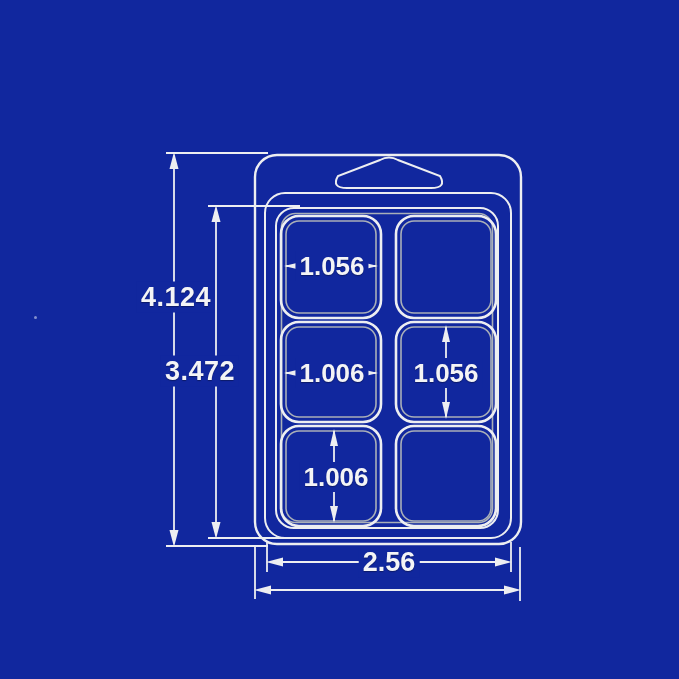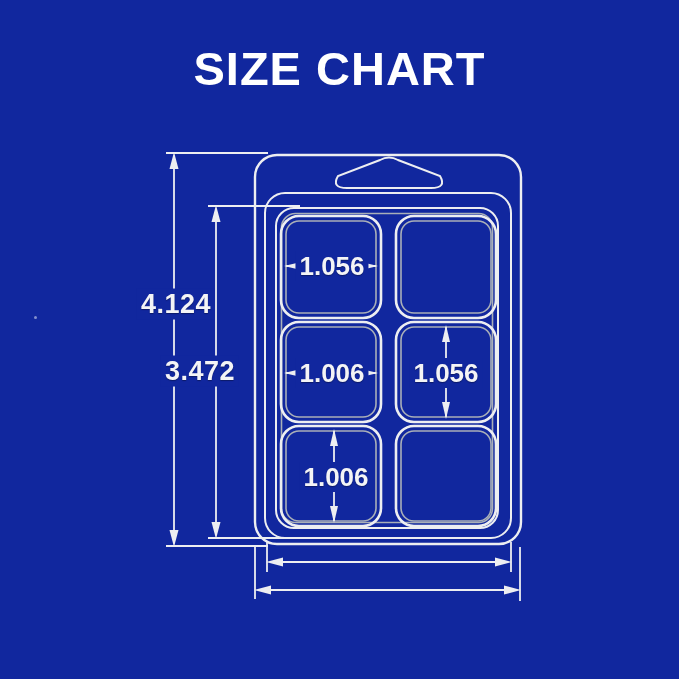--- a/index.html
+++ b/index.html
@@ -51,21 +51,20 @@
     position:absolute;left:34px;top:316px;
     width:3px;height:3px;border-radius:50%;
     background:#A9B3DC;opacity:0.75;
   }
 </style>
 </head>
 <body>
 
 <div class="stage">
 
-  <div class="title">SIZE CHART</div>
 
   <svg width="679" height="679" viewBox="0 0 679 679">
 
     <g>
       <rect x="255" y="155" width="266" height="389" rx="22" class="ln thick"></rect>
       <rect x="265" y="193" width="246" height="345" rx="20" class="ln"></rect>
       <rect x="276" y="208" width="222" height="320" rx="18" class="ln"></rect>
       <rect x="281.5" y="213.5" width="211" height="309" rx="14" class="lng"></rect>
       <path d="M347,188 L431,188 Q447,188 440,176 L398,160 Q389,155 380,160 L338,176 Q331,188 347,188 Z" class="ln"></path>
     </g>
@@ -147,21 +146,22 @@
       <polygon points="446,419 442,402 450,402"></polygon>
     </g>
 
     <g class="dim">
       <line x1="334" y1="431" x2="334" y2="521"></line>
       <polygon points="334,429 330,446 338,446"></polygon>
       <polygon points="334,523 330,506 338,506"></polygon>
     </g>
   </svg>
 
-  <div class="dim-label big" style="left:176px;top:304px">4.124</div>
+  <div class="dim-label big" style="left:176px;top:297px">4.124</div>
   <div class="dim-label big" style="left:200px;top:371px">3.472</div>
+  <div class="dim-label bottom" style="left:389px;top:562px">2.56</div>
   <div class="dim-label cell-dim" style="left:332px;top:266px">1.056</div>
   <div class="dim-label cell-dim" style="left:332px;top:373px">1.006</div>
   <div class="dim-label cell-dim" style="left:446px;top:373px">1.056</div>
   <div class="dim-label cell-dim" style="left:336px;top:477px">1.006</div>
 
   <div class="speck"></div>
 </div>
 
 </body></html>

